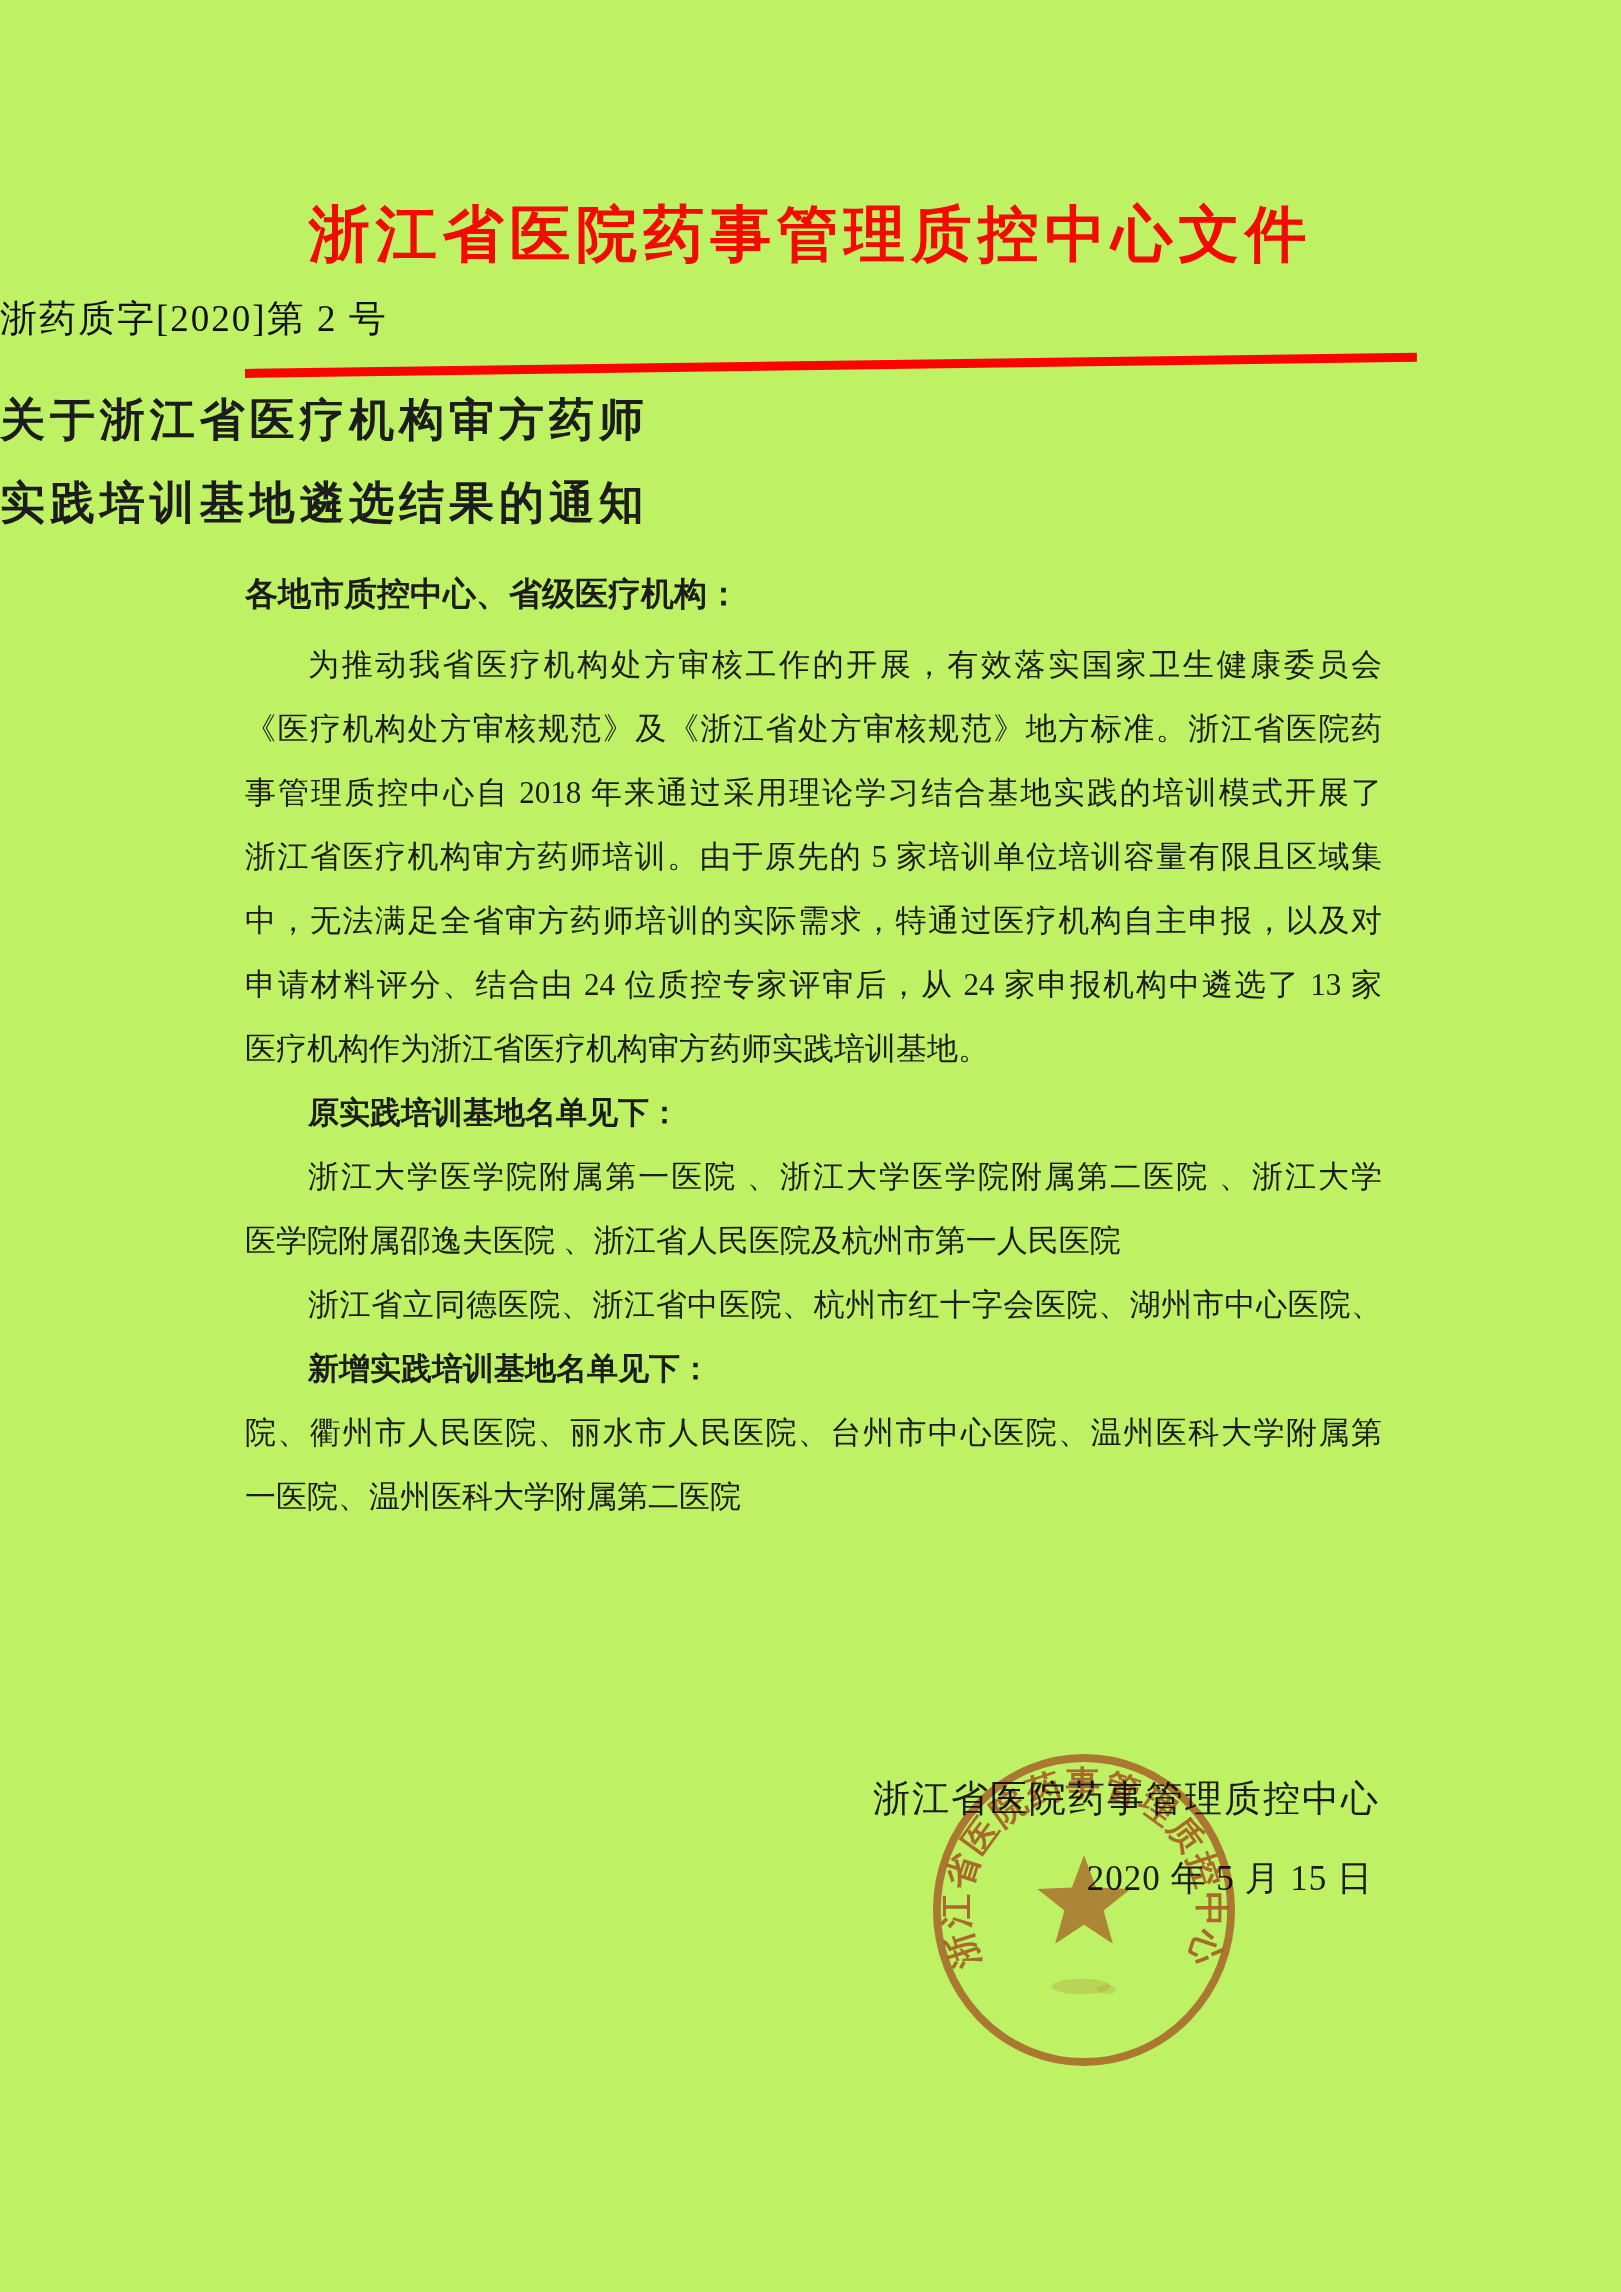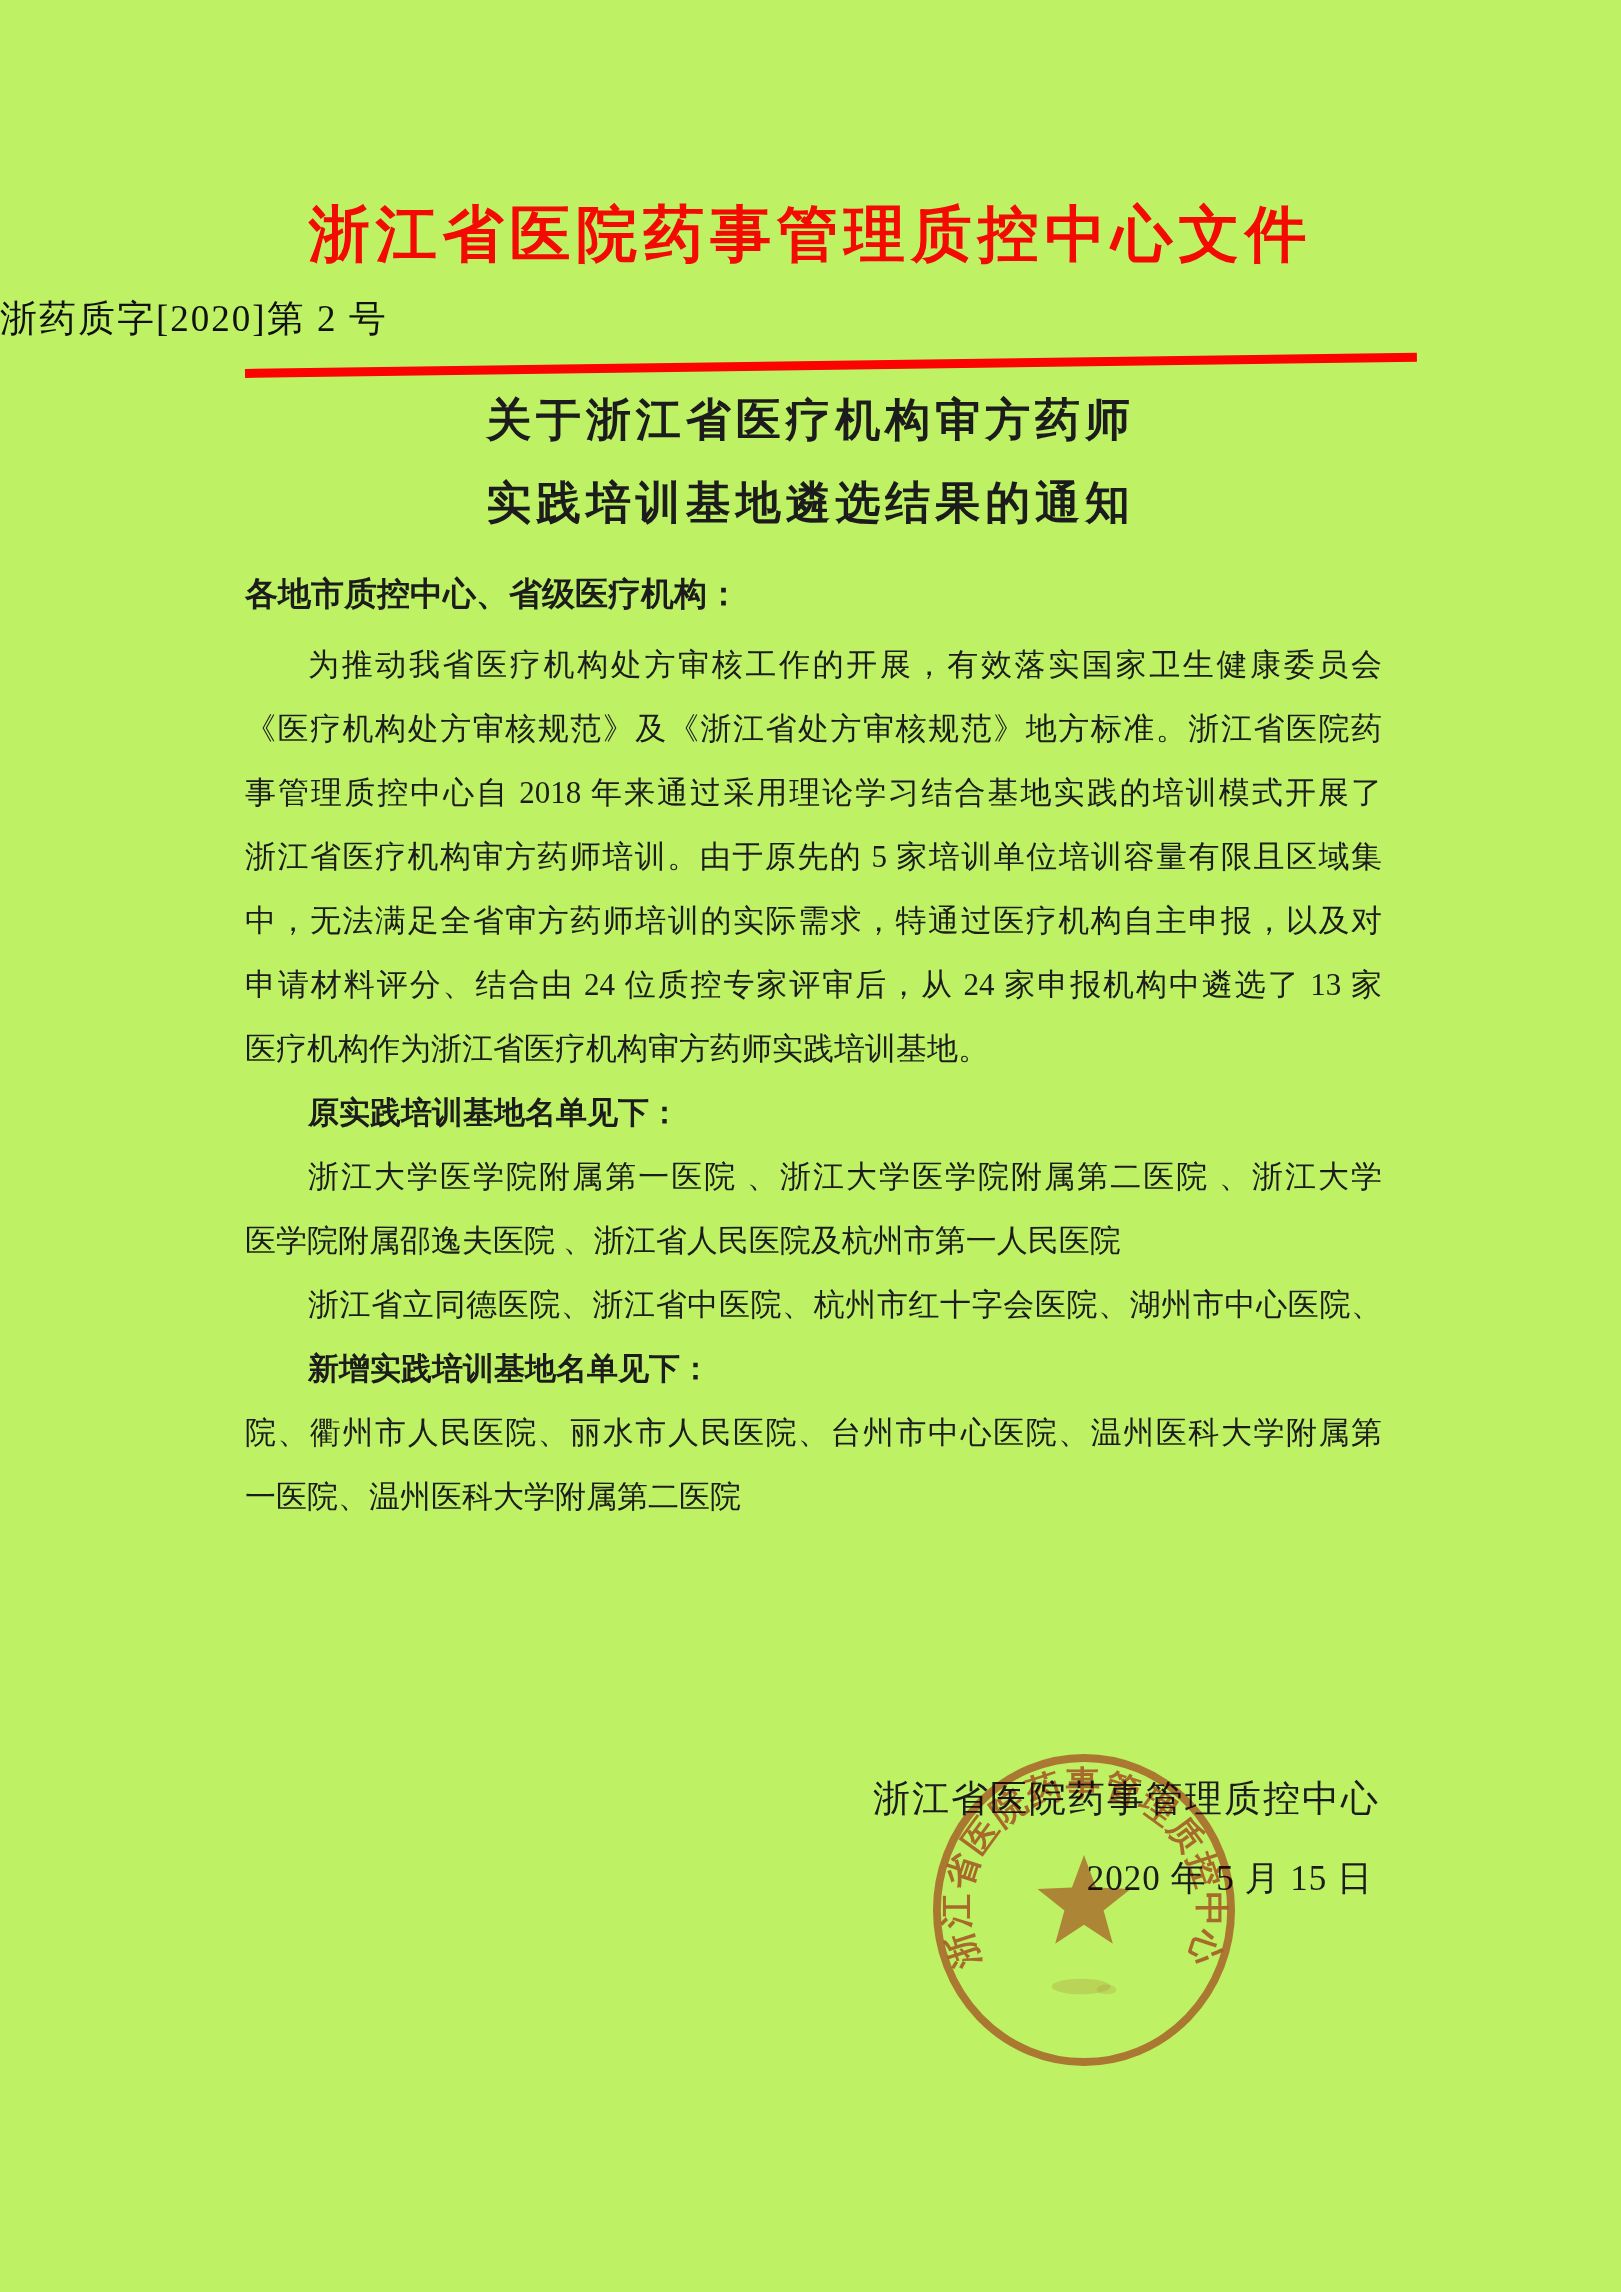--- a/index.html
+++ b/index.html
@@ -36,21 +36,21 @@
     position: absolute;
     left: 245px; top: 369px;
     width: 1172px; height: 8.8px;
     background: #fb0300;
     transform: rotate(-0.8deg);
     transform-origin: left center;
   }
   .doc-title {
     position: absolute;
     left: 0; width: 100%;
-    text-align: center;
+    text-align: left;
     font-family: "Liberation Serif", serif;
     font-weight: 700;
     font-size: 45px;
     letter-spacing: 4.9px;
     white-space: nowrap;
   }
   .doc-title.l1 { top: 390px; }
   .doc-title.l2 { top: 473px; }
   .addressee {
     position: absolute;

